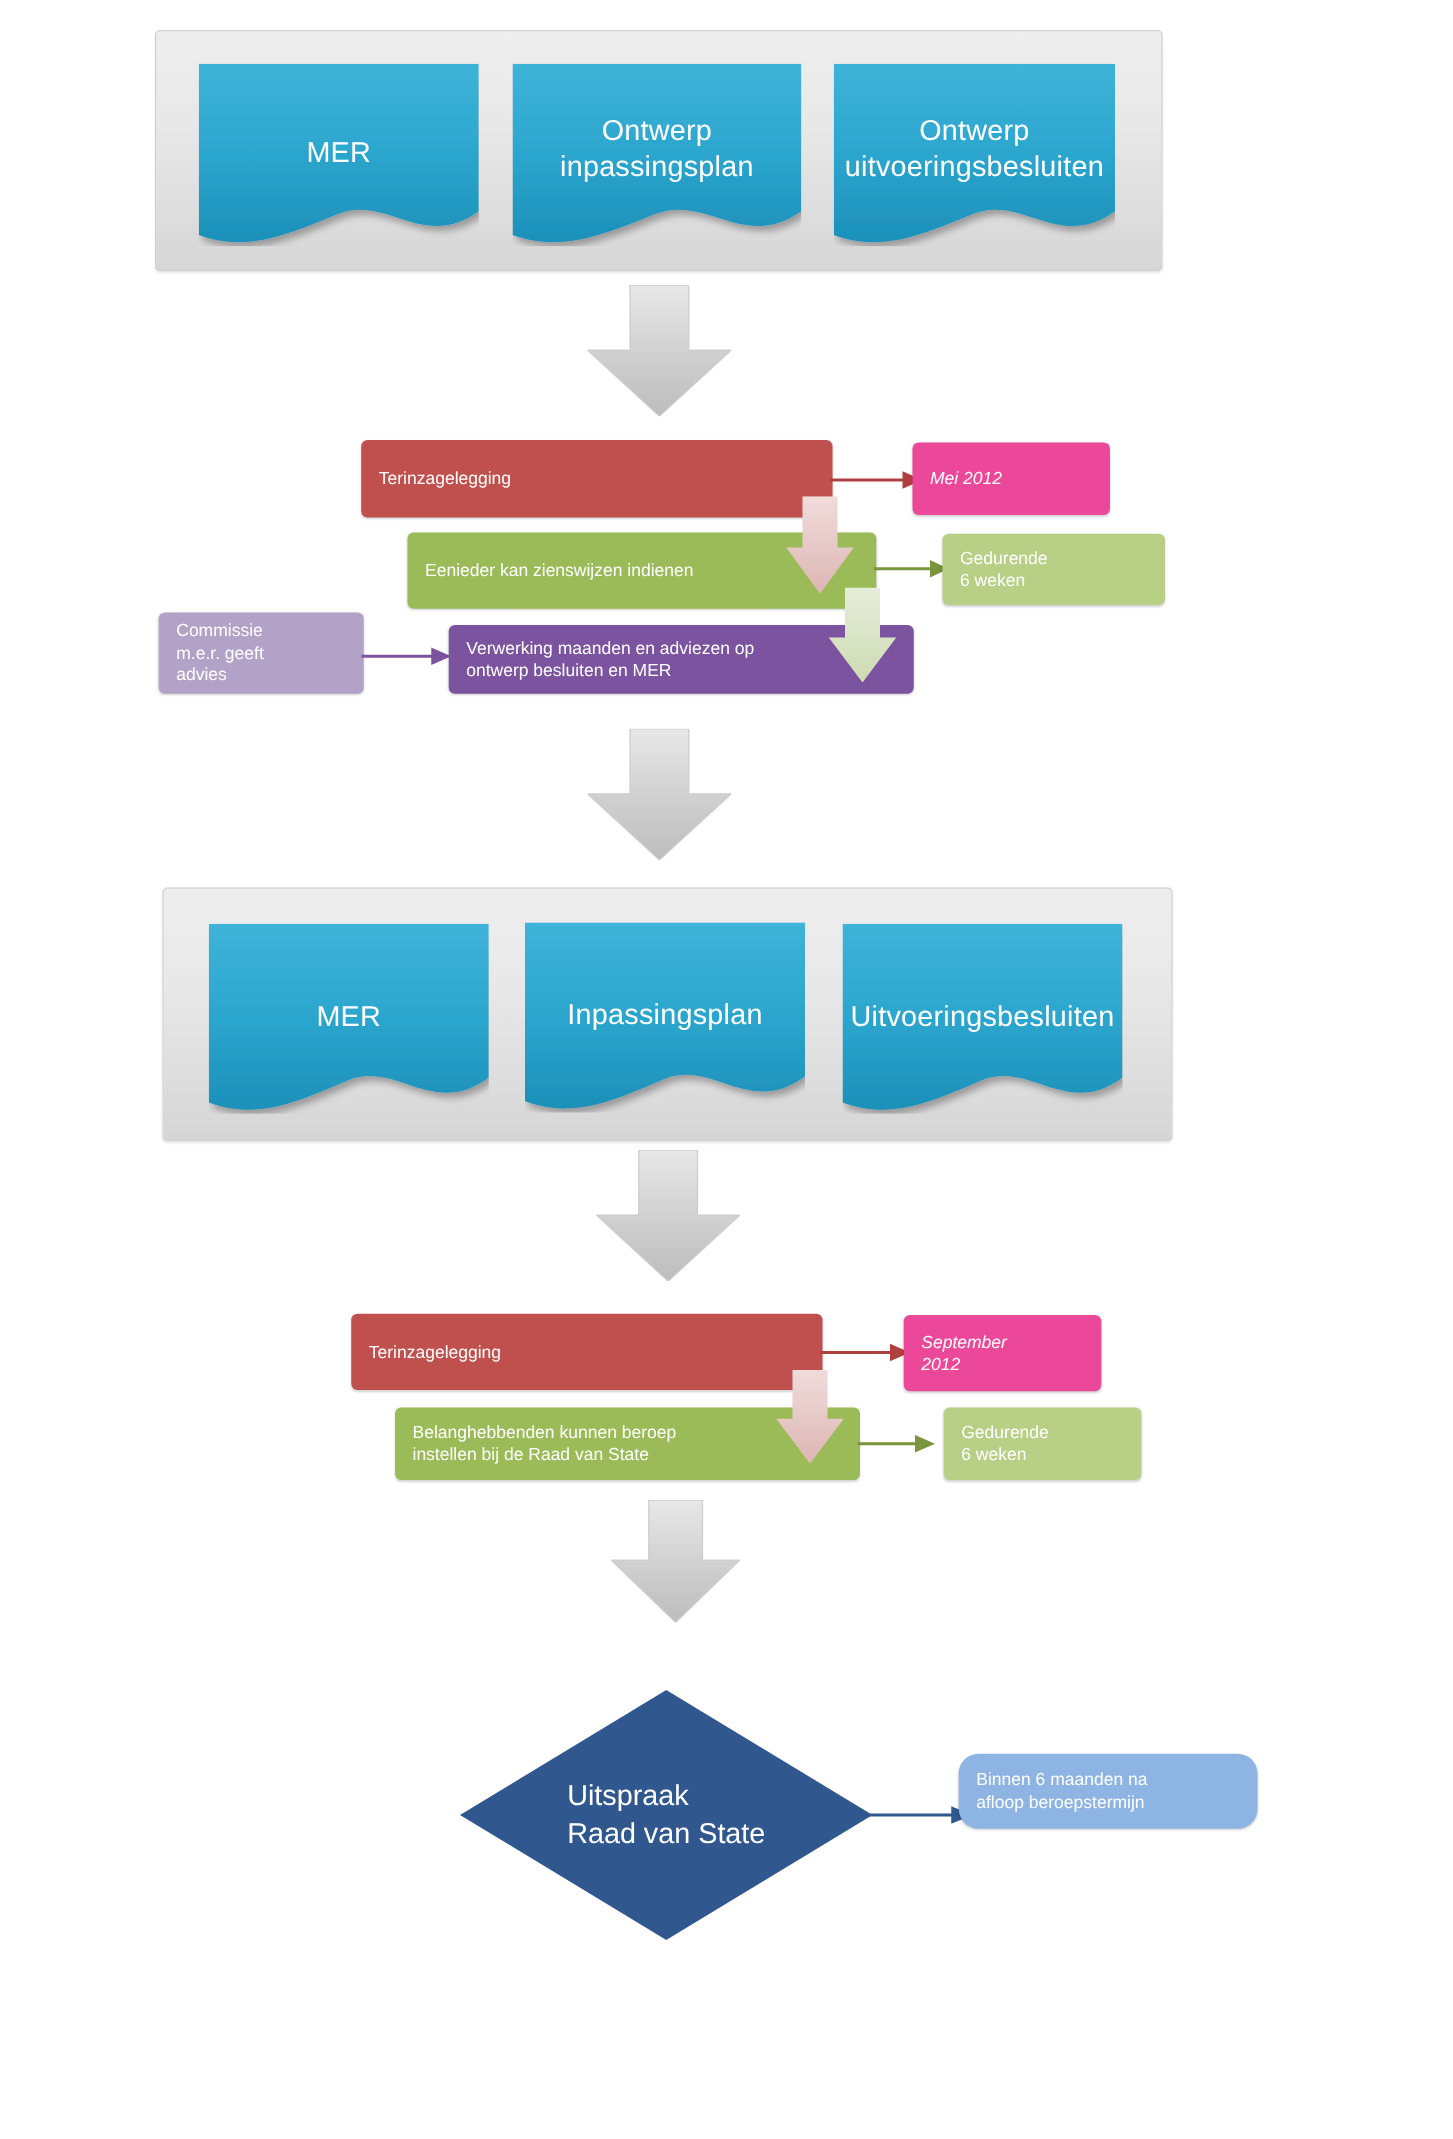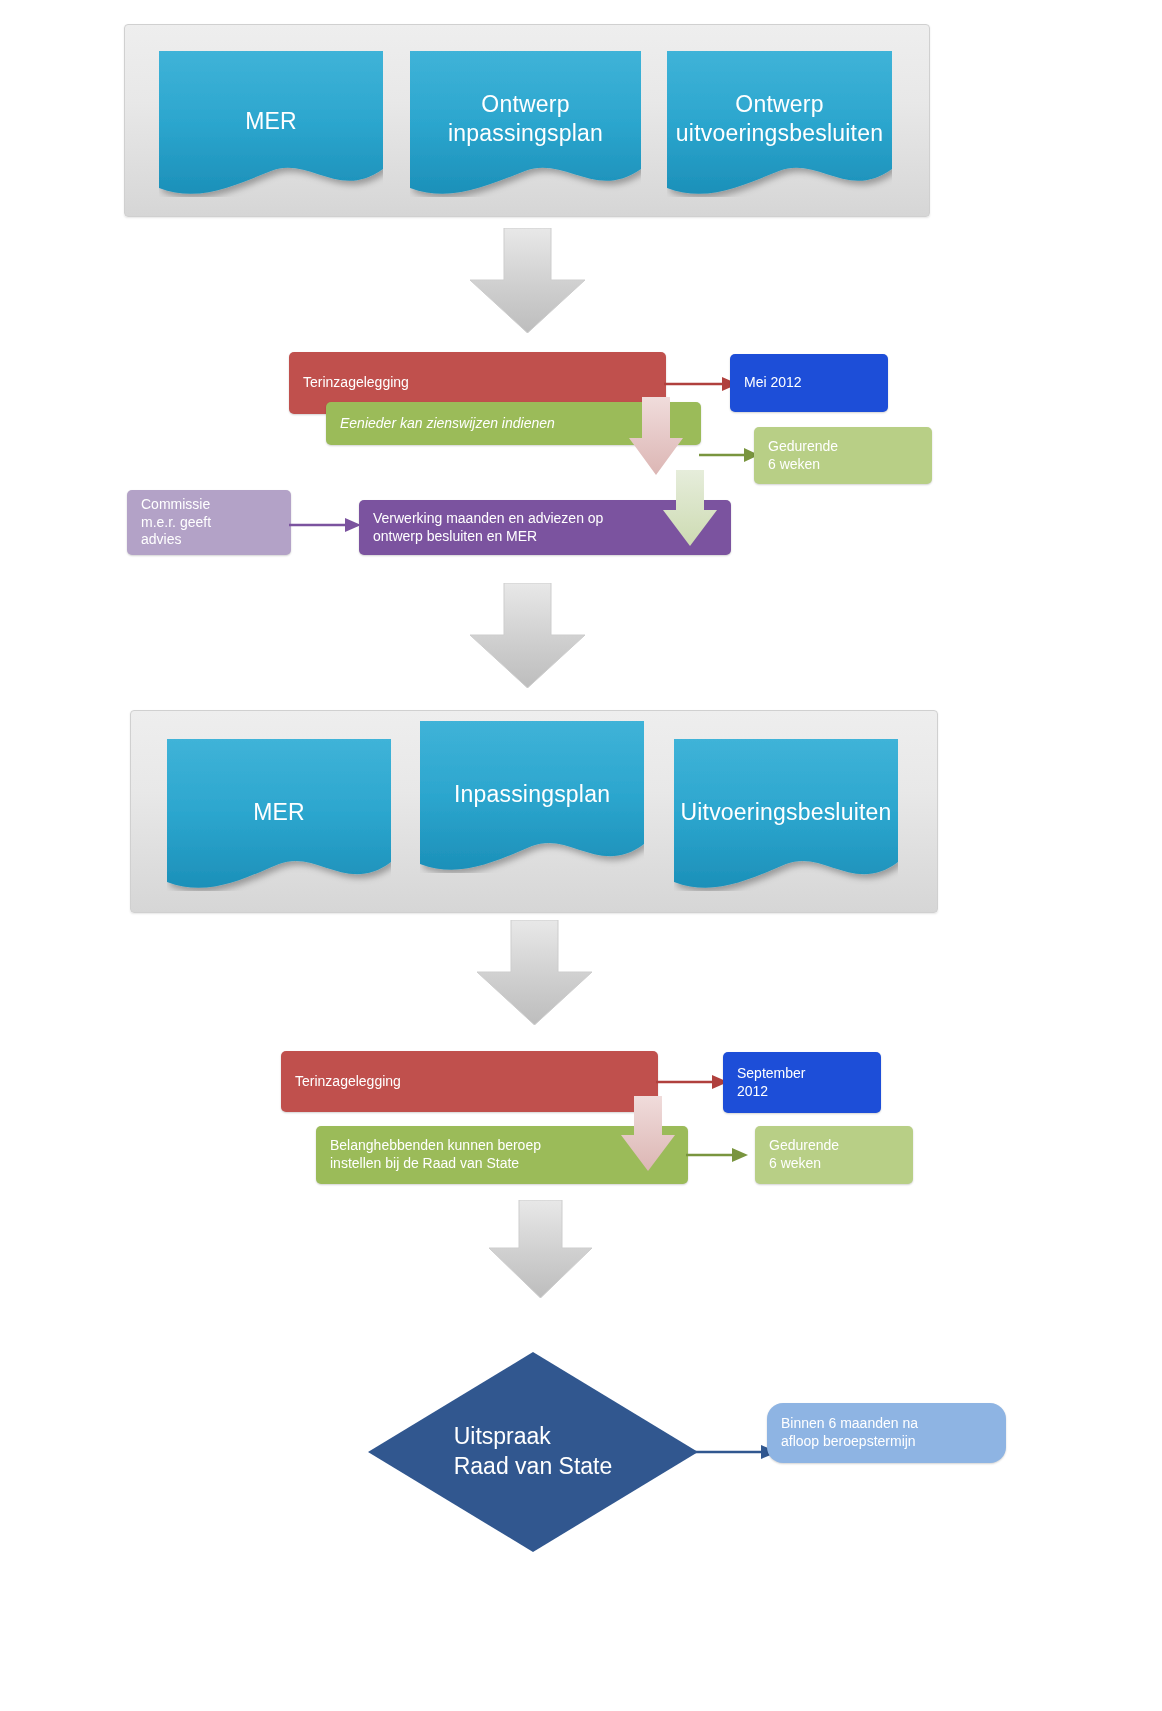--- a/index.html
+++ b/index.html
@@ -45,21 +45,21 @@
     display:flex;
     align-items:center;
     font-size:14px;
     line-height:1.28;
     padding:12px 14px;
     box-sizing:border-box;
     box-shadow:0 1px 2px rgba(0,0,0,0.18);
   }
 
   .c-red      {background:#c0504d;}
-  .c-redpale  {background:#1d4ed8;}
+  .c-redpale  {background:#ec4899;font-style:italic;}
   .c-green    {background:#9bbb59;}
   .c-greenpale{background:#b8cf86;}
   .c-purple   {background:#7b539f;}
   .c-purplepale{background:#b3a2c7;}
   .c-bluepale {background:#8eb4e3;border-radius:16px;}
 
   
   .blockarrow{position:absolute;}
   .blockarrow svg{display:block;width:100%;height:100%;}
 
@@ -150,21 +150,21 @@
       <defs>
         <linearGradient id="redPaleA" x1="0" y1="0" x2="0" y2="1">
           <stop offset="0" stop-color="#f0dcdb"></stop>
             <stop offset="1" stop-color="#dcb6b4"></stop>
         </linearGradient>
       </defs>
       <path fill="url(#redPaleA)" d="M13,0 H41 V41 H54 L27,78 L0,41 H13 Z"></path>
     </svg>
   </div>
 
-  <div class="box c-green" style="left:326px;top:402px;width:375px;height:43px;font-style:italic;">
+  <div class="box c-green" style="left:326px;top:426px;width:375px;height:61px;">
     <span>Eenieder kan zienswijzen indienen</span>
   </div>
   <div class="conn" style="left:699px;top:441px;width:60px;height:28px;">
     <svg viewBox="0 0 60 28">
       <line x1="0" y1="14" x2="47" y2="14" stroke="#79953e" stroke-width="2.4"></line>
       <path d="M45,7 L60,14 L45,21 Z" fill="#79953e"></path>
     </svg>
   </div>
   <div class="box c-greenpale" style="left:754px;top:427px;width:178px;height:57px;">
     <span class="multi">Gedurende
@@ -208,21 +208,21 @@
 
   <div class="panel" style="left:130px;top:710px;width:806px;height:201px;"></div>
 
   <div class="doc" style="left:167px;top:739px;width:224px;height:152px;">
     <svg viewBox="0 0 224 152" preserveAspectRatio="none">
       <path filter="url(#dsh)" fill="url(#tealA)" d="M0,0 H224 V123 C180,156 150,110 112,125 C74,141 40,158 0,143 Z"></path>
     </svg>
     <div class="lbl">MER</div>
   </div>
 
-  <div class="doc" style="left:420px;top:721px;width:224px;height:152px;">
+  <div class="doc" style="left:420px;top:738px;width:224px;height:152px;">
     <svg viewBox="0 0 224 152" preserveAspectRatio="none">
       <path filter="url(#dsh)" fill="url(#tealA)" d="M0,0 H224 V123 C180,156 150,110 112,125 C74,141 40,158 0,143 Z"></path>
     </svg>
     <div class="lbl">Inpassingsplan</div>
   </div>
 
   <div class="doc" style="left:674px;top:739px;width:224px;height:152px;">
     <svg viewBox="0 0 224 152" preserveAspectRatio="none">
       <path filter="url(#dsh)" fill="url(#tealA)" d="M0,0 H224 V123 C180,156 150,110 112,125 C74,141 40,158 0,143 Z"></path>
     </svg>

